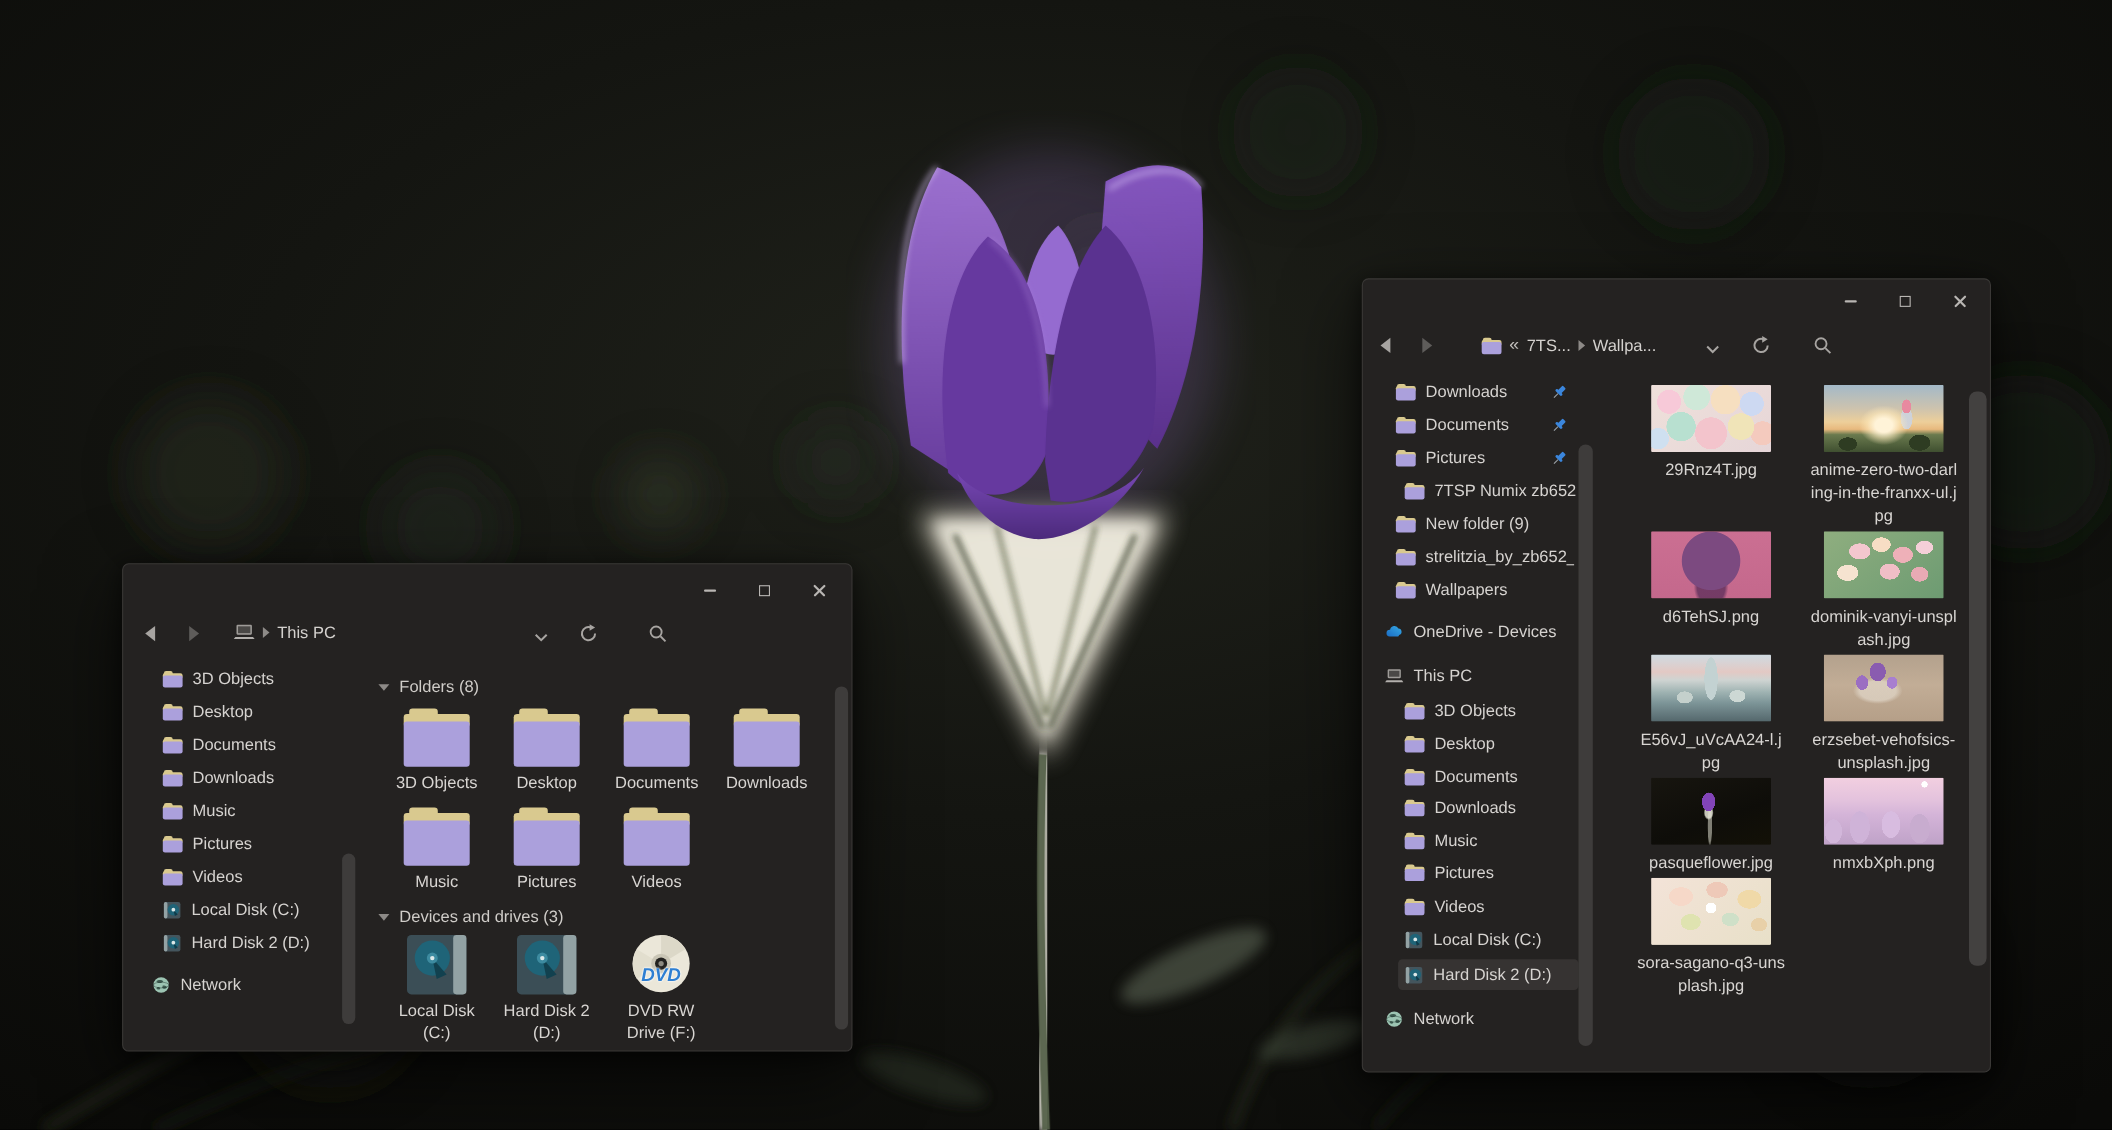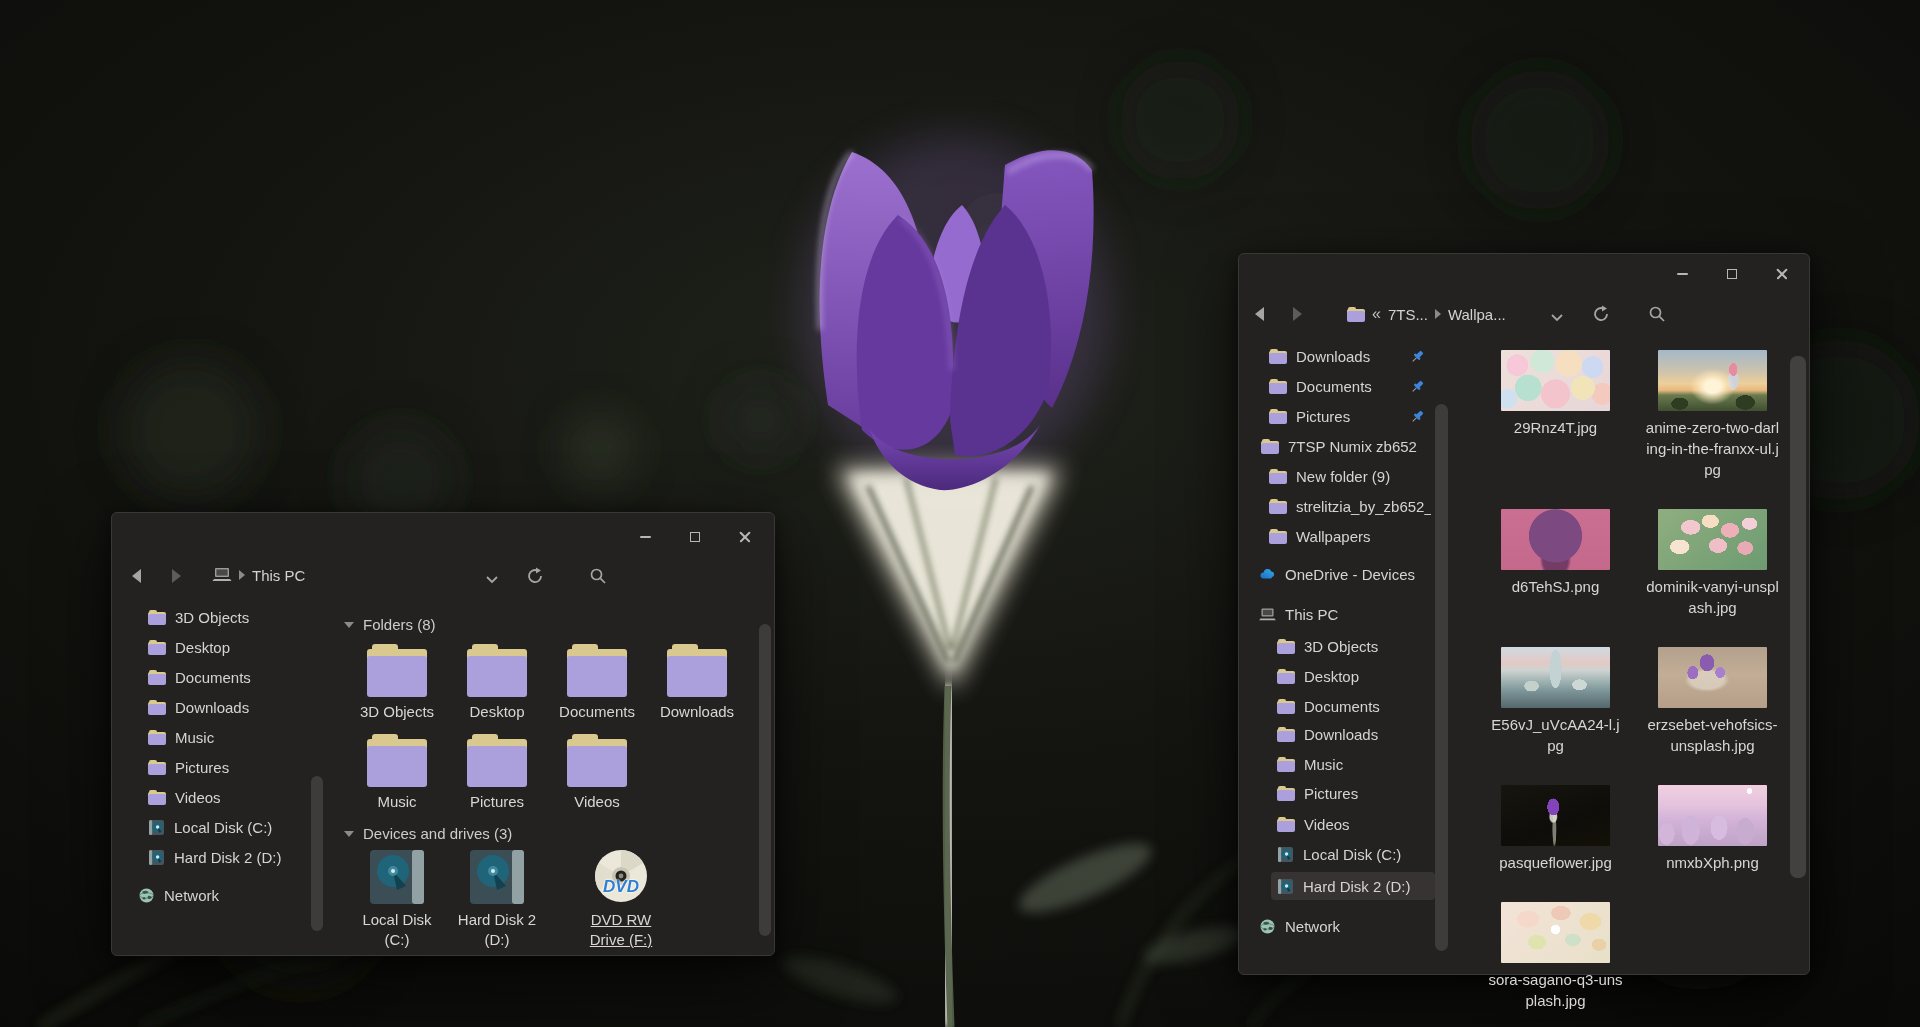--- a/index.html
+++ b/index.html
@@ -64,21 +64,21 @@
   .tile .lbl{margin-top:5px;font-size:15px;line-height:20px;text-align:center;color:#d8d5d2;max-width:92px;}
   .tile .lbl.two{max-width:86px;}
 
   
   .dev-ic{position:relative;width:62px;height:56px;}
   .dev-ic svg{width:62px;height:56px;display:block;}
   .dvd-txt{position:absolute;left:0;right:0;bottom:8px;text-align:center;font-size:17px;font-weight:bold;font-style:italic;
            color:#2f7fd2;text-shadow:0 0 2px #fff,0 0 2px #fff;letter-spacing:0;}
 
   
-  .files{position:absolute;display:grid;grid-template-columns:157px 157px;row-gap:29px;}
+  .files{position:absolute;display:grid;grid-template-columns:157px 157px;row-gap:3px;}
   .fcell{display:flex;flex-direction:column;align-items:center;}
   .thumb{width:109px;height:61px;border-radius:1px;}
   .fname{margin-top:6px;width:136px;text-align:center;font-size:15px;line-height:21px;color:#d8d5d2;word-break:break-all;}
 
   
   .th-candy{background:
     radial-gradient(18px 18px at 15% 25%,#f7c9d8 60%,transparent 61%),
     radial-gradient(20px 20px at 38% 18%,#cfe8d8 60%,transparent 61%),
     radial-gradient(22px 22px at 62% 22%,#f6dfc0 60%,transparent 61%),
     radial-gradient(18px 18px at 84% 28%,#cdd9f2 60%,transparent 61%),
@@ -469,21 +469,21 @@
               <rect x="4" y="1" width="54" height="54" rx="4" fill="#3b4e56"></rect>
               <rect x="46" y="1" width="12" height="54" rx="3" fill="#97a6a9" opacity=".95"></rect>
               <circle cx="27" cy="22" r="16" fill="#1f6478"></circle>
               <path d="M27,22 L40,37 L31,41 Z" fill="#12414f"></path>
               <circle cx="27" cy="22" r="5" fill="#3d8ba0"></circle>
               <circle cx="27" cy="22" r="2" fill="#dde9e9"></circle>
             </svg>
         </span>
         <span class="lbl two">Hard Disk 2 (D:)</span>
         </div>
-      <div class="tile" style="left:460px;top:336px;text-decoration:underline;">
+      <div class="tile" style="left:440px;top:336px;">
         <span class="dev-ic">
           <svg viewBox="0 0 62 56">
               <circle cx="31" cy="27" r="26" fill="#ebe7d9"></circle>
               <path d="M31,1 A26,26 0 0 1 53,14 L38,23 A9,9 0 0 0 31,18 Z" fill="#dcd8c8"></path>
               <path d="M9,14 A26,26 0 0 0 9,41 L24,31 A9,9 0 0 1 24,23 Z" fill="#e2dece"></path>
               <circle cx="31" cy="27" r="9" fill="#c9c5b5"></circle>
               <circle cx="31" cy="27" r="5.5" fill="#23221f"></circle>
               <circle cx="31" cy="27" r="2.4" fill="#8d8a80"></circle>
             </svg>
           <span class="dvd-txt">DVD</span>
@@ -584,21 +584,21 @@
           </span>
         <span>Pictures</span>
         </div>
       <span class="pin" style="left:170px;top:154px;"><svg viewBox="0 0 17 17">
             <g transform="rotate(45 8.5 8.5)">
               <rect x="6.4" y="2" width="4.2" height="6.5" rx="1" fill="#3b86dc"></rect>
               <rect x="4.6" y="7.6" width="7.8" height="2.6" rx="1.2" fill="#3b86dc"></rect>
               <rect x="8.1" y="10.2" width="1" height="5.2" fill="#9aa0a6"></rect>
             </g>
           </svg></span>
-      <div class="side-item" style="top:178px;left:16px;width:168px;text-align:center;">
+      <div class="side-item" style="top:178px;left:32px;width:168px;text-align:center;">
         <span class="fold-sm">
             <span class="tab"></span>
             <span class="bk"></span>
             <span class="bd"></span>
           </span>
         <span>7TSP Numix zb652</span>
         </div>
       <div class="side-item" style="top:208px;left:24px;width:168px;">
         <span class="fold-sm">
             <span class="tab"></span>

